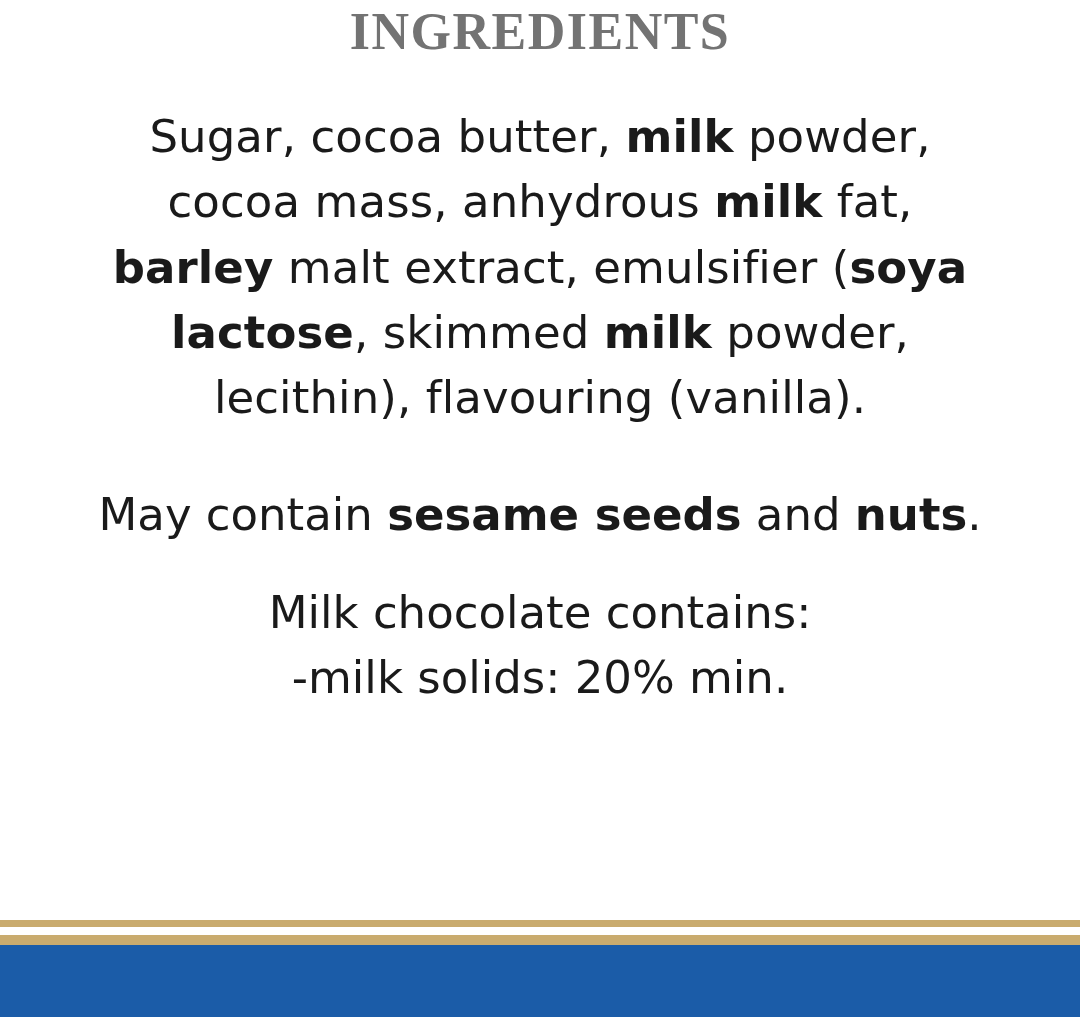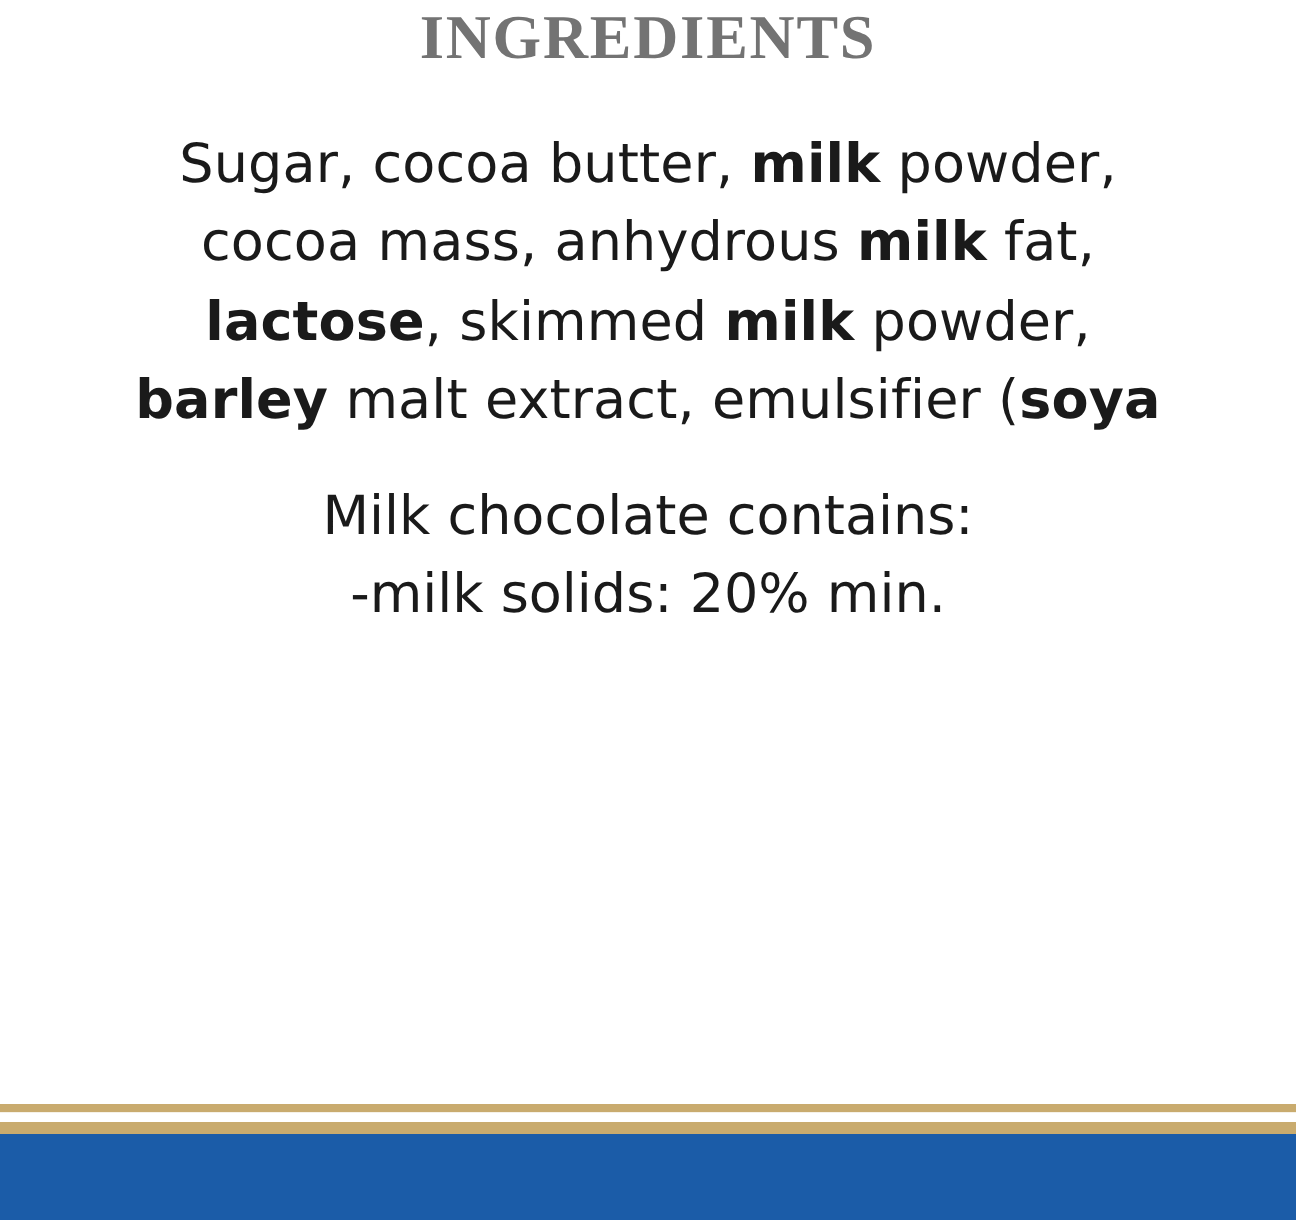--- a/index.html
+++ b/index.html
@@ -97,24 +97,28 @@
 
 <div class="page">
 
   <div class="content">
 
     <h1 class="heading">INGREDIENTS</h1>
 
     <div class="ingredients-block">
       <div>Sugar, cocoa butter, <b>milk</b> powder,</div>
       <div>cocoa mass, anhydrous <b>milk</b> fat,</div>
+      <div><b>barley</b> malt extract, emulsifier (<b>soya</b></div>
       <div><b>lactose</b>, skimmed <b>milk</b> powder,</div>
-      <div><b>barley</b> malt extract, emulsifier (<b>soya</b></div>
+      <div>lecithin), flavouring (vanilla).</div>
     </div>
 
+    <div class="may-contain">
+      <span>May contain </span><b>sesame seeds</b><span> and </span><b>nuts</b><span>.</span>
+    </div>
 
     <div class="composition">
       <div>Milk chocolate contains:</div>
       <div>-milk solids: 20% min.</div>
     </div>
 
   </div>
 
   <div class="footer">
     <div class="rule-gold-thin"></div>

